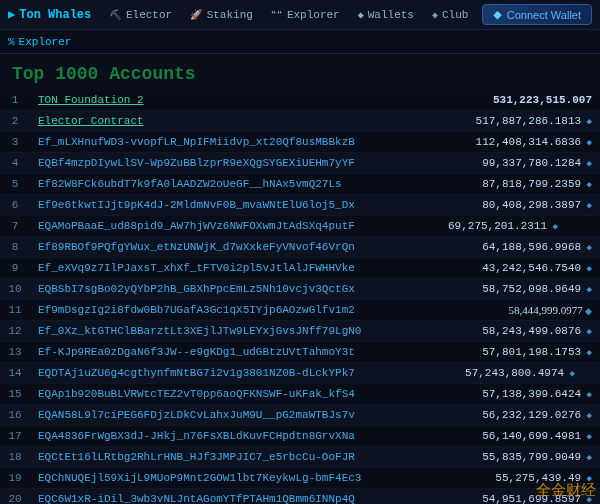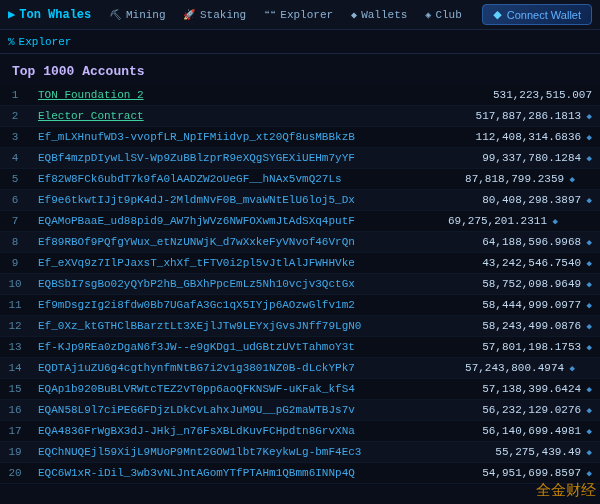--- a/index.html
+++ b/index.html
@@ -80,22 +80,22 @@
       align-items: center;
       gap: 4px;
     }
     .sub-nav-percent { color: #00c8ff; }
 
     
     .page-title-section {
       padding: 10px 12px 6px 12px;
     }
     .page-title {
-      color: #c4b5fd;
-      font-size: 13px;
+      color: #15803d;
+      font-size: 18px;
       font-weight: bold;
       font-family: 'Courier New', Courier, monospace;
     }
 
     
     .accounts-table {
       width: 100%;
       border-collapse: collapse;
     }
     .accounts-table tbody tr {
@@ -146,21 +146,21 @@
 <body>
 
 <nav class="top-nav">
   <div class="nav-brand">
     <span>▶</span>
     <span>Ton Whales</span>
   </div>
   <div class="nav-items">
     <div class="nav-item">
       <span class="nav-icon">⛏</span>
-      <span>Mining</span>
+      <span>Elector</span>
     </div>
     <div class="nav-item">
       <span class="nav-icon">🚀</span>
       <span>Staking</span>
     </div>
     <div class="nav-item">
       <span class="nav-icon">❝❝</span>
       <span>Explorer</span>
     </div>
     <div class="nav-item">
@@ -187,41 +187,41 @@
 
 <div class="page-title-section">
   <h1 class="page-title">Top 1000 Accounts</h1>
 </div>
 
 <table class="accounts-table">
   <tbody id="table-body">
       <tr>
         <td class="td-rank">1</td>
         <td class="td-address named">TON Foundation 2</td>
-        <td class="td-balance-cell" style="text-align: right;"><span>531,223,515.007</span></td>
+        <td class="td-balance-cell" style="text-align: right; font-weight: bold;"><span>531,223,515.007</span></td>
       </tr>
       <tr>
         <td class="td-rank">2</td>
         <td class="td-address named">Elector Contract</td>
         <td class="td-balance-cell" style="text-align: right;"><span>517,887,286.1813</span><span class="diamond-icon"> ◆</span></td>
       </tr>
       <tr>
         <td class="td-rank">3</td>
         <td class="td-address">Ef_mLXHnufWD3-vvopfLR_NpIFMiidvp_xt20Qf8usMBBkzB</td>
         <td class="td-balance-cell" style="text-align: right;"><span>112,408,314.6836</span><span class="diamond-icon"> ◆</span></td>
       </tr>
       <tr>
         <td class="td-rank">4</td>
         <td class="td-address">EQBf4mzpDIywLlSV-Wp9ZuBBlzprR9eXQgSYGEXiUEHm7yYF</td>
         <td class="td-balance-cell" style="text-align: right;"><span>99,337,780.1284</span><span class="diamond-icon"> ◆</span></td>
       </tr>
       <tr>
         <td class="td-rank">5</td>
         <td class="td-address">Ef82W8FCk6ubdT7k9fA0lAADZW2oUeGF__hNAx5vmQ27Ls</td>
-        <td class="td-balance-cell" style="text-align: center;"><span>87,818,799.2359</span><span class="diamond-icon"> ◆</span></td>
+        <td class="td-balance-cell" style="text-align: right;"><span>87,818,799.2359</span><span class="diamond-icon"> ◆</span></td>
       </tr>
       <tr>
         <td class="td-rank">6</td>
         <td class="td-address">Ef9e6tkwtIJjt9pK4dJ-2MldmNvF0B_mvaWNtElU6loj5_Dx</td>
         <td class="td-balance-cell" style="text-align: right; margin-top: 8px;"><span>80,408,298.3897</span><span class="diamond-icon"> ◆</span></td>
       </tr>
       <tr>
         <td class="td-rank">7</td>
         <td class="td-address">EQAMoPBaaE_ud88pid9_AW7hjWVz6NWFOXwmJtAdSXq4putF</td>
         <td class="td-balance-cell" style="text-align: left;"><span>69,275,201.2311</span><span class="diamond-icon"> ◆</span></td>
@@ -237,21 +237,21 @@
         <td class="td-balance-cell" style="text-align: right;"><span>43,242,546.7540</span><span class="diamond-icon"> ◆</span></td>
       </tr>
       <tr>
         <td class="td-rank">10</td>
         <td class="td-address">EQBSbI7sgBo02yQYbP2hB_GBXhPpcEmLz5Nh10vcjv3QctGx</td>
         <td class="td-balance-cell" style="text-align: right;"><span>58,752,098.9649</span><span class="diamond-icon"> ◆</span></td>
       </tr>
       <tr>
         <td class="td-rank">11</td>
         <td class="td-address">Ef9mDsgzIg2i8fdw0Bb7UGafA3Gc1qX5IYjp6AOzwGlfv1m2</td>
-        <td class="td-balance-cell" style="text-align: right;"><span>58,444,999.0977</span><span class="diamond-icon"> ◆</span></td>
+        <td class="td-balance-cell" style="text-align: right; font-family: Liberation Serif, serif;"><span>58,444,999.0977</span><span class="diamond-icon"> ◆</span></td>
       </tr>
       <tr>
         <td class="td-rank">12</td>
         <td class="td-address">Ef_0Xz_ktGTHClBBarztLt3XEjlJTw9LEYxjGvsJNff79LgN0</td>
         <td class="td-balance-cell" style="text-align: right;"><span>58,243,499.0876</span><span class="diamond-icon"> ◆</span></td>
       </tr>
       <tr>
         <td class="td-rank">13</td>
         <td class="td-address">Ef-KJp9REa0zDgaN6f3JW--e9gKDg1_udGBtzUVtTahmoY3t</td>
         <td class="td-balance-cell" style="text-align: right;"><span>57,801,198.1753</span><span class="diamond-icon"> ◆</span></td>
@@ -270,20 +270,25 @@
         <td class="td-rank">16</td>
         <td class="td-address">EQAN58L9l7ciPEG6FDjzLDkCvLahxJuM9U__pG2maWTBJs7v</td>
         <td class="td-balance-cell" style="text-align: right;"><span>56,232,129.0276</span><span class="diamond-icon"> ◆</span></td>
       </tr>
       <tr>
         <td class="td-rank">17</td>
         <td class="td-address">EQA4836FrWgBX3dJ-JHkj_n76FsXBLdKuvFCHpdtn8GrvXNa</td>
         <td class="td-balance-cell" style="text-align: right; font-family: Liberation Mono, monospace;"><span>56,140,699.4981</span><span class="diamond-icon"> ◆</span></td>
       </tr>
       <tr>
+        <td class="td-rank">18</td>
+        <td class="td-address">EQCtEt16lLRtbg2RhLrHNB_HJf3JMPJIC7_e5rbcCu-OoFJR</td>
+        <td class="td-balance-cell" style="text-align: right;"><span>55,835,799.9049</span><span class="diamond-icon"> ◆</span></td>
+      </tr>
+      <tr>
         <td class="td-rank">19</td>
         <td class="td-address">EQChNUQEjl59XijL9MUoP9Mnt2GOW1lbt7KeykwLg-bmF4Ec3</td>
         <td class="td-balance-cell" style="text-align: right;"><span>55,275,439.49</span><span class="diamond-icon"> ◆</span></td>
       </tr>
       <tr>
         <td class="td-rank">20</td>
         <td class="td-address">EQC6W1xR-iDil_3wb3vNLJntAGomYTfPTAHm1QBmm6INNp4Q</td>
         <td class="td-balance-cell" style="text-align: right;"><span>54,951,699.8597</span><span class="diamond-icon"> ◆</span></td>
       </tr>
     </tbody>

